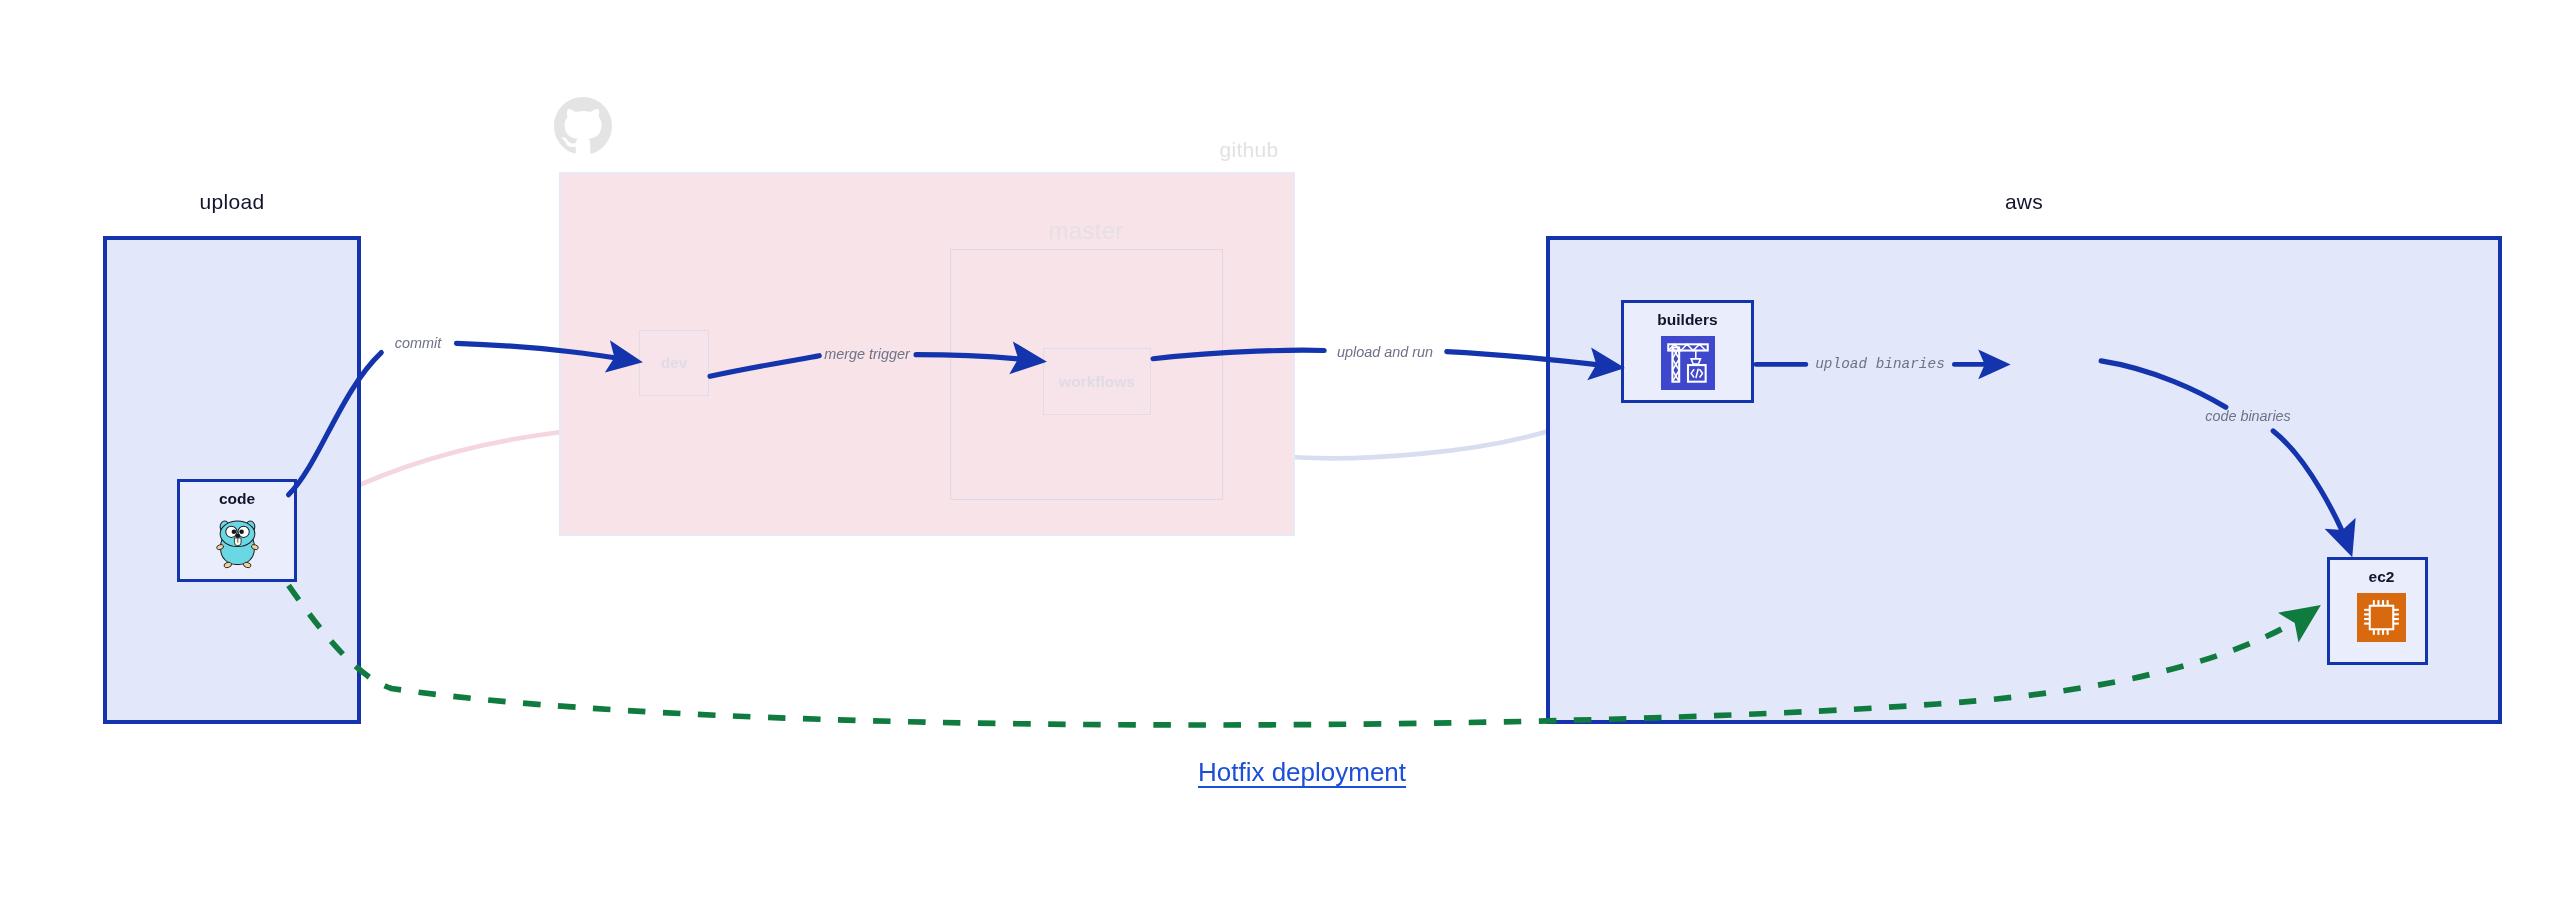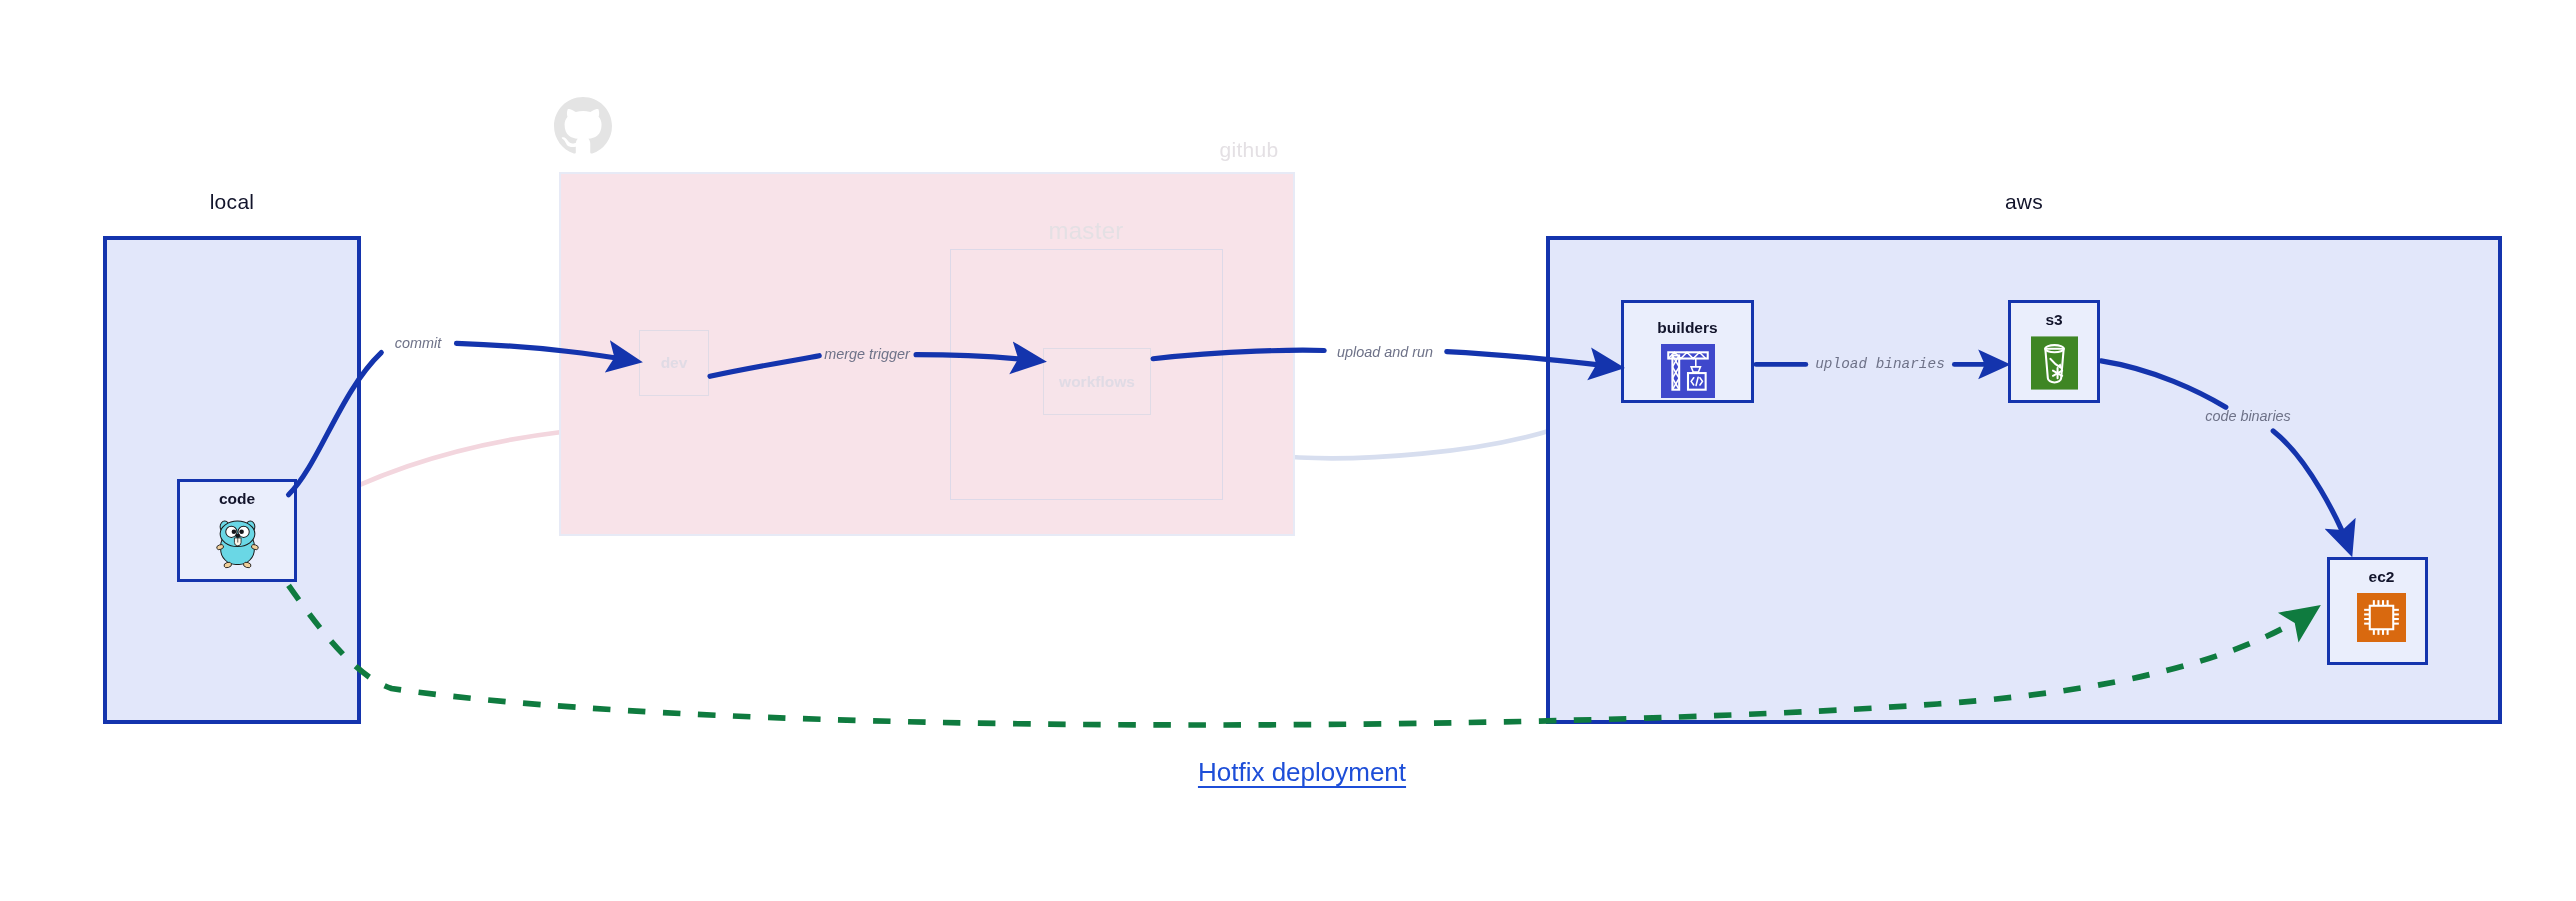--- a/index.html
+++ b/index.html
@@ -112,21 +112,21 @@
       <path fill="#e4e4e4" d="M8 0C3.58 0 0 3.58 0 8c0 3.54 2.29 6.53 5.47 7.59.4.07.55-.17.55-.38
         0-.19-.01-.82-.01-1.49-2.01.37-2.53-.49-2.69-.94-.09-.23-.48-.94-.82-1.13-.28-.15-.68-.52-.01-.53.63-.01
         1.08.58 1.23.82.72 1.21 1.87.87 2.33.66.07-.52.28-.87.51-1.07-1.78-.2-3.64-.89-3.64-3.95
         0-.87.31-1.59.82-2.15-.08-.2-.36-1.02.08-2.12 0 0 .67-.21 2.2.82.64-.18 1.32-.27 2-.27s1.36.09
         2 .27c1.53-1.04 2.2-.82 2.2-.82.44 1.1.16 1.92.08 2.12.51.56.82 1.27.82 2.15 0 3.07-1.87
         3.75-3.65 3.95.29.25.54.73.54 1.48 0 1.07-.01 1.93-.01 2.2 0 .21.15.46.55.38A8.01 8.01 0 0016
         8c0-4.42-3.58-8-8-8z"></path>
     </svg>
   </div>
 
-  <div class="group-title" style="left:232px;top:202px;transform:translate(-50%,-50%);">local</div>
+  <div class="group-title" style="left:232px;top:202px;transform:translate(-50%,-50%);">upload</div>
   <div class="group local" style="left:103px;top:236px;width:258px;height:488px;z-index:2;"></div>
 
   <div class="group-title faded" style="left:1249px;top:150px;transform:translate(-50%,-50%);z-index:3;">github</div>
   <div class="group github" style="left:559px;top:172px;width:736px;height:364px;z-index:2;"></div>
 
   <div class="group-title faded" style="left:1086px;top:231px;transform:translate(-50%,-50%);font-size:24px;z-index:3;">master</div>
   <div class="subgroup" style="left:950px;top:249px;width:273px;height:251px;z-index:3;"></div>
 
   <div class="group-title" style="left:2024px;top:202px;transform:translate(-50%,-50%);">aws</div>
   <div class="group aws" style="left:1546px;top:236px;width:956px;height:488px;z-index:2;"></div>
@@ -162,21 +162,21 @@
   </div>
 
   <div class="node ghost" style="left:639px;top:330px;width:70px;height:66px;z-index:4;">
     <div class="node-label">dev</div>
   </div>
 
   <div class="node ghost" style="left:1043px;top:348px;width:108px;height:67px;z-index:4;">
     <div class="node-label">workflows</div>
   </div>
 
-  <div class="node" style="left:1621px;top:300px;width:133px;height:103px;z-index:5;justify-content:flex-end;">
+  <div class="node" style="left:1621px;top:300px;width:133px;height:103px;z-index:5;">
     <div class="node-label">builders</div>
     <div class="node-icon">
       <svg width="54" height="54" viewBox="0 0 104 104">
         <rect x="0" y="0" width="104" height="104" fill="#3f48cc"></rect>
 
         <rect x="22" y="22" width="13" height="66" fill="none" stroke="#ffffff" stroke-width="4"></rect>
         <line x1="22" y1="22" x2="35" y2="44" stroke="#ffffff" stroke-width="3"></line>
         <line x1="35" y1="22" x2="22" y2="44" stroke="#ffffff" stroke-width="3"></line>
         <line x1="22" y1="44" x2="35" y2="66" stroke="#ffffff" stroke-width="3"></line>
         <line x1="35" y1="44" x2="22" y2="66" stroke="#ffffff" stroke-width="3"></line>
@@ -190,40 +190,20 @@
         <path d="M58 44 h18 l-4 10 h-10 z" fill="none" stroke="#ffffff" stroke-width="3"></path>
 
         <rect x="52" y="56" width="34" height="32" fill="none" stroke="#ffffff" stroke-width="4"></rect>
         <path d="M63 65 l-5 7 l5 7" fill="none" stroke="#ffffff" stroke-width="3" stroke-linecap="round" stroke-linejoin="round"></path>
         <path d="M75 65 l5 7 l-5 7" fill="none" stroke="#ffffff" stroke-width="3" stroke-linecap="round" stroke-linejoin="round"></path>
         <line x1="71.5" y1="64" x2="67.5" y2="80" stroke="#ffffff" stroke-width="3" stroke-linecap="round"></line>
       </svg>
     </div>
   </div>
 
-  <div class="node" style="left:2008px;top:300px;width:92px;height:103px;z-index:5;">
-    <div class="node-label">s3</div>
-    <div class="node-icon">
-      <svg width="47" height="54" viewBox="0 0 92 104">
-        <rect x="0" y="0" width="92" height="104" fill="#3f8624"></rect>
-
-        <path d="M28 24 h36 l-5 58 a13 8 0 0 1 -26 0 z" fill="none" stroke="#ffffff" stroke-width="4"></path>
-        <ellipse cx="46" cy="24" rx="18" ry="7" fill="none" stroke="#ffffff" stroke-width="4"></ellipse>
-
-        <path d="M38 44 c8 10, 14 14, 20 17" fill="none" stroke="#ffffff" stroke-width="4" stroke-linecap="round"></path>
-        <path d="M52 57 l8 5 l-2 -9 z" fill="#ffffff"></path>
-
-        <g stroke="#ffffff" stroke-width="4" stroke-linecap="round">
-          <line x1="52" y1="62" x2="52" y2="82"></line>
-          <line x1="43" y1="67" x2="61" y2="77"></line>
-          <line x1="61" y1="67" x2="43" y2="77"></line>
-        </g>
-      </svg>
-    </div>
-  </div>
 
   <div class="node" style="left:2327px;top:557px;width:101px;height:108px;z-index:5;padding-left:8px;">
     <div class="node-label">ec2</div>
     <div class="node-icon">
       <svg width="49" height="49" viewBox="0 0 96 96">
         <rect x="0" y="0" width="96" height="96" fill="#d9690f"></rect>
         <rect x="25" y="25" width="46" height="46" fill="none" stroke="#ffffff" stroke-width="4"></rect>
         <g stroke="#ffffff" stroke-width="4" stroke-linecap="butt">
 
           <line x1="33" y1="14" x2="33" y2="25"></line>

